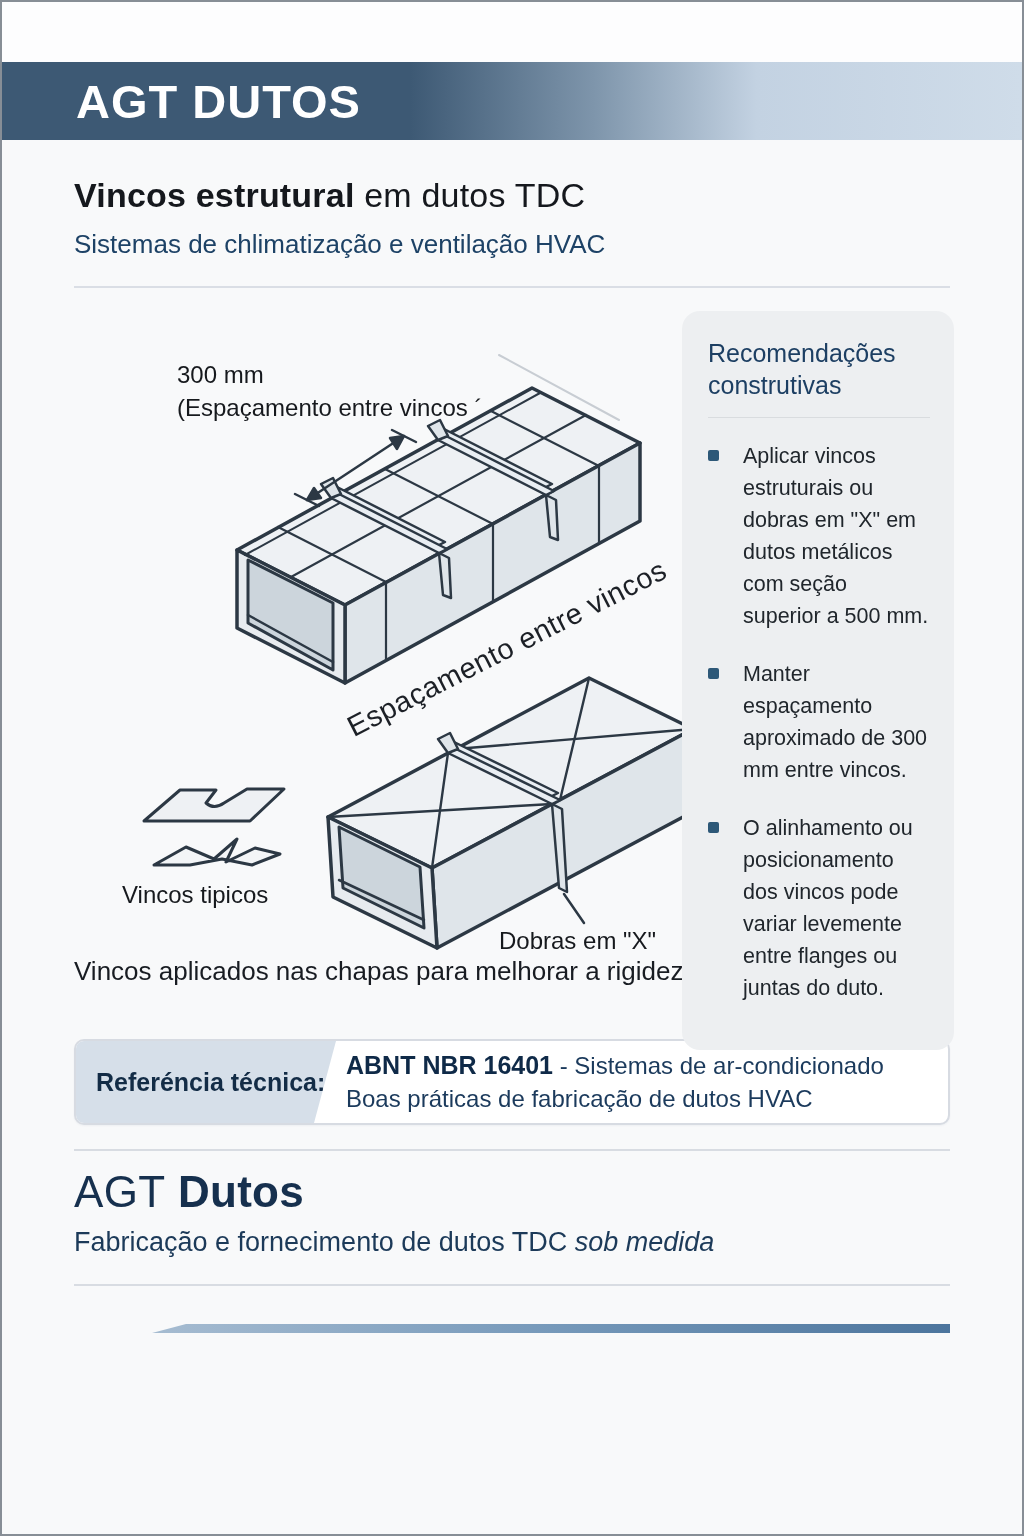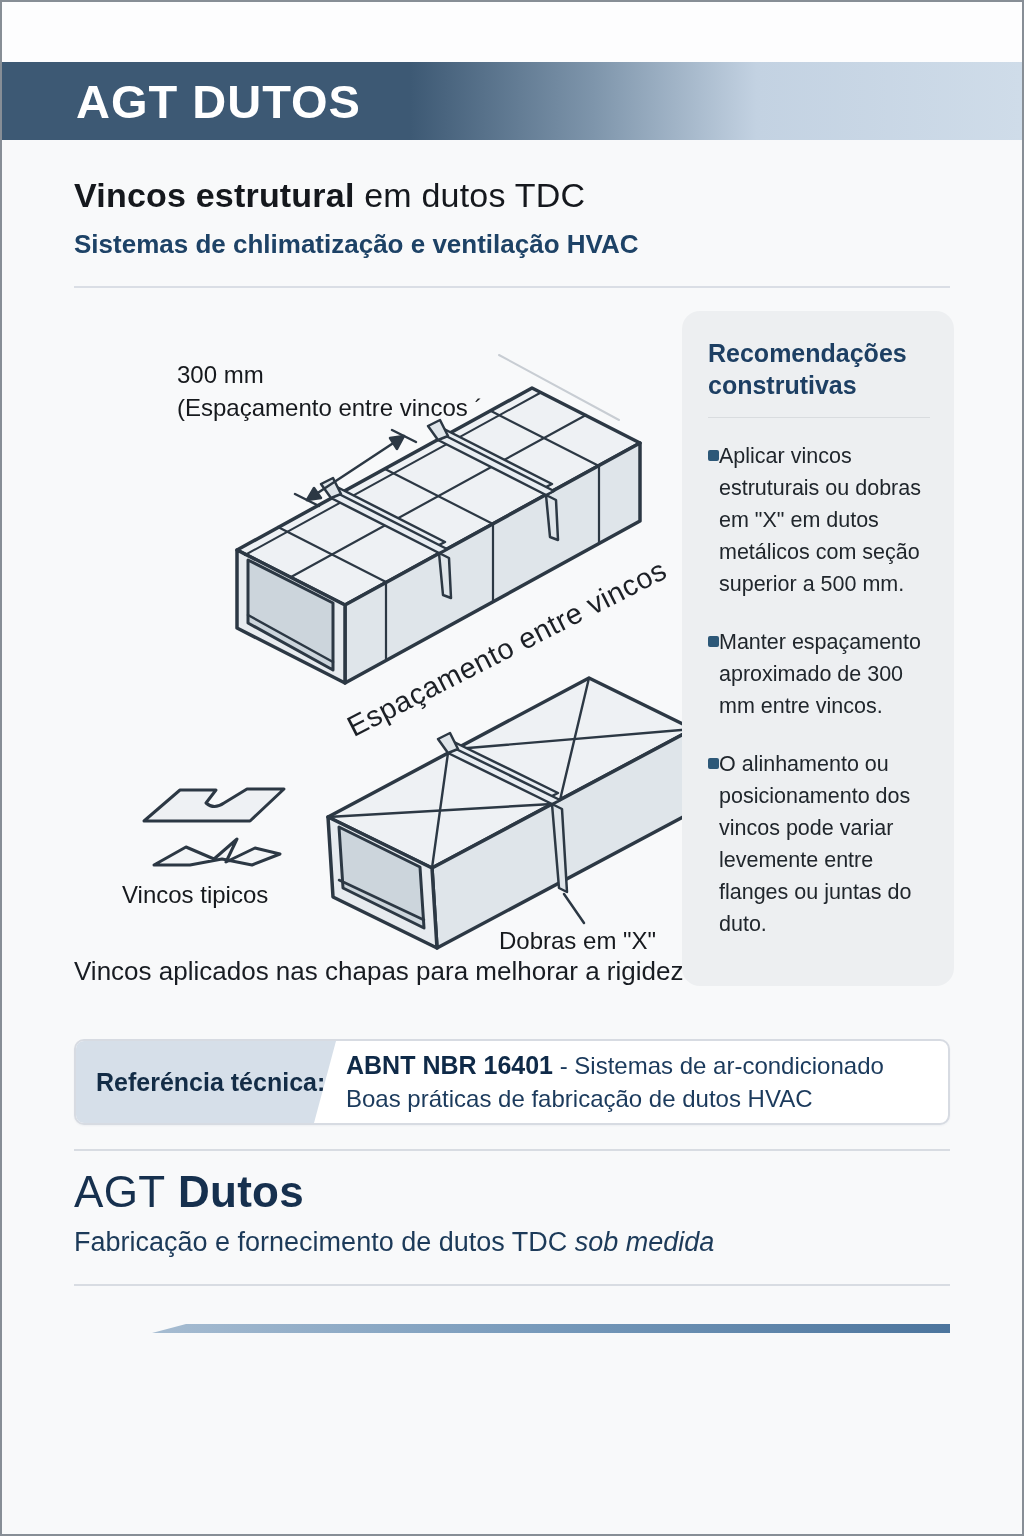--- a/index.html
+++ b/index.html
@@ -6,36 +6,36 @@
   body{font-family:"Liberation Sans", sans-serif; background:#e9ebee;}
   .page{position:relative;width:1024px;height:1536px;background:#f8f9fa;
         border:2px solid #878e96;box-sizing:border-box;overflow:hidden;}
   .top-space{height:60px;background:#fdfdfe;}
   .banner{height:78px;display:flex;align-items:center;
           background:linear-gradient(90deg,#3d5974 0%,#3d5974 40%,#7e95ab 58%,#c3d2e2 74%,#cfdce9 100%);}
   .banner h1{margin:0 0 0 74px;font-size:47px;font-weight:800;letter-spacing:1px;color:#ffffff;}
   .content{padding:0 72px;}
   .title{margin:36px 0 0 0;font-size:34px;color:#15181d;font-weight:400;letter-spacing:0.2px;}
   .title .b{font-weight:800;}
-  .subtitle{margin-top:14px;font-size:26px;color:#1d4266;font-weight:bold;}
+  .subtitle{margin-top:14px;font-size:26px;color:#1d4266;}
   .rule{border:none;border-top:2px solid #dadee5;margin:26px 0 0 0;}
   .main{position:relative;height:662px;}
   .diagram-svg{position:absolute;left:0;top:20px;}
   .lbl{position:absolute;color:#16191d;font-size:24px;line-height:33px;}
   .lbl-dim{left:103px;top:70px;}
   .lbl-rot{left:198px;top:344px;width:470px;text-align:center;font-size:29px;
            transform:rotate(-27deg);letter-spacing:0.5px;color:#1c2026;}
   .lbl-creases{left:48px;top:590px;}
   .lbl-xfolds{left:425px;top:636px;}
   .reco{position:absolute;left:608px;top:23px;width:272px;min-height:540px;
         background:#edeff1;border-radius:18px;padding:26px 24px 20px 26px;box-sizing:border-box;}
-  .reco h3{margin:0;font-size:25px;line-height:32px;font-weight:700;color:#1d3f63;
+  .reco h3{margin:0;font-size:25px;line-height:32px;font-weight:400;color:#1d3f63;
            padding-bottom:16px;border-bottom:1px solid #d9dcdf;}
   .reco ul{list-style:none;margin:22px 0 0 0;padding:0;}
-  .reco li{display:flex;gap:0;margin-bottom:26px;font-size:21.5px;line-height:32px;color:#20262c;}
+  .reco li{display:flex;gap:24px;margin-bottom:26px;font-size:21.5px;line-height:32px;color:#20262c;}
   .reco .sq{flex:0 0 auto;width:11px;height:11px;background:#2d5878;border-radius:2px;margin-top:10px;}
   .caption{margin-top:6px;font-size:26px;color:#181c22;}
   .refbox{margin-top:52px;height:82px;display:flex;align-items:stretch;background:#ffffff;
           border:2px solid #d7dbe2;border-radius:10px;overflow:hidden;
           box-shadow:0 1px 2px rgba(40,60,90,0.05);}
   .reflabel{flex:0 0 240px;background:#d6dfe9;display:flex;align-items:center;padding-left:20px;
             clip-path:polygon(0 0,100% 0,calc(100% - 22px) 100%,0 100%);
             font-weight:800;color:#132c46;font-size:25px;}
   .reftext{display:flex;flex-direction:column;justify-content:center;padding-left:10px;
            color:#1b3a5c;font-size:24px;line-height:33px;}

